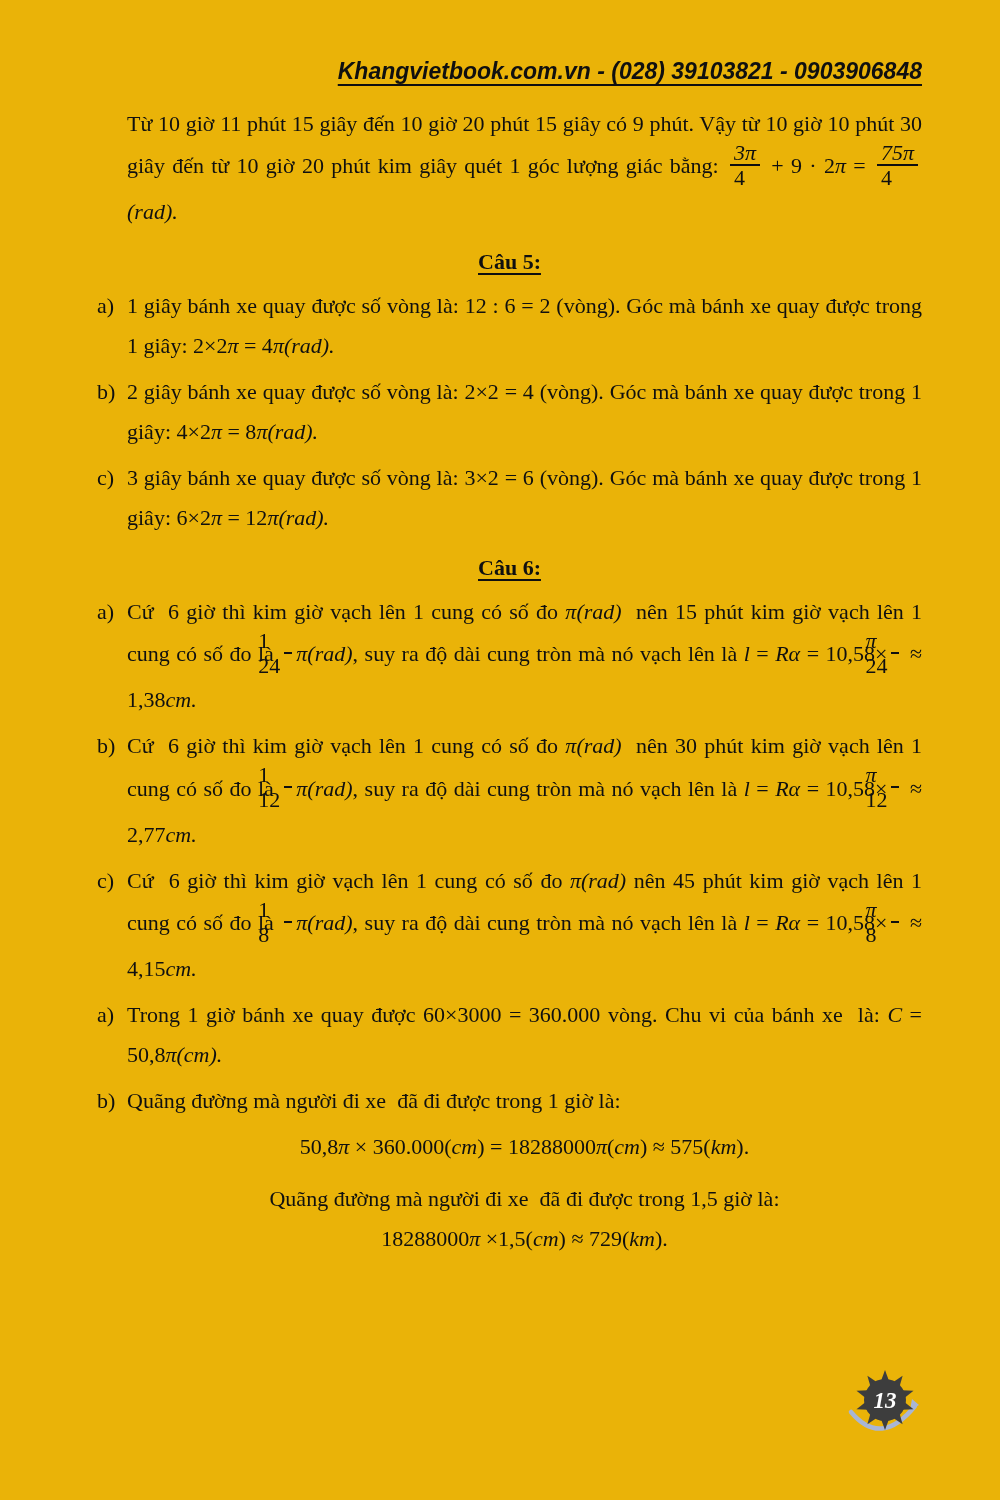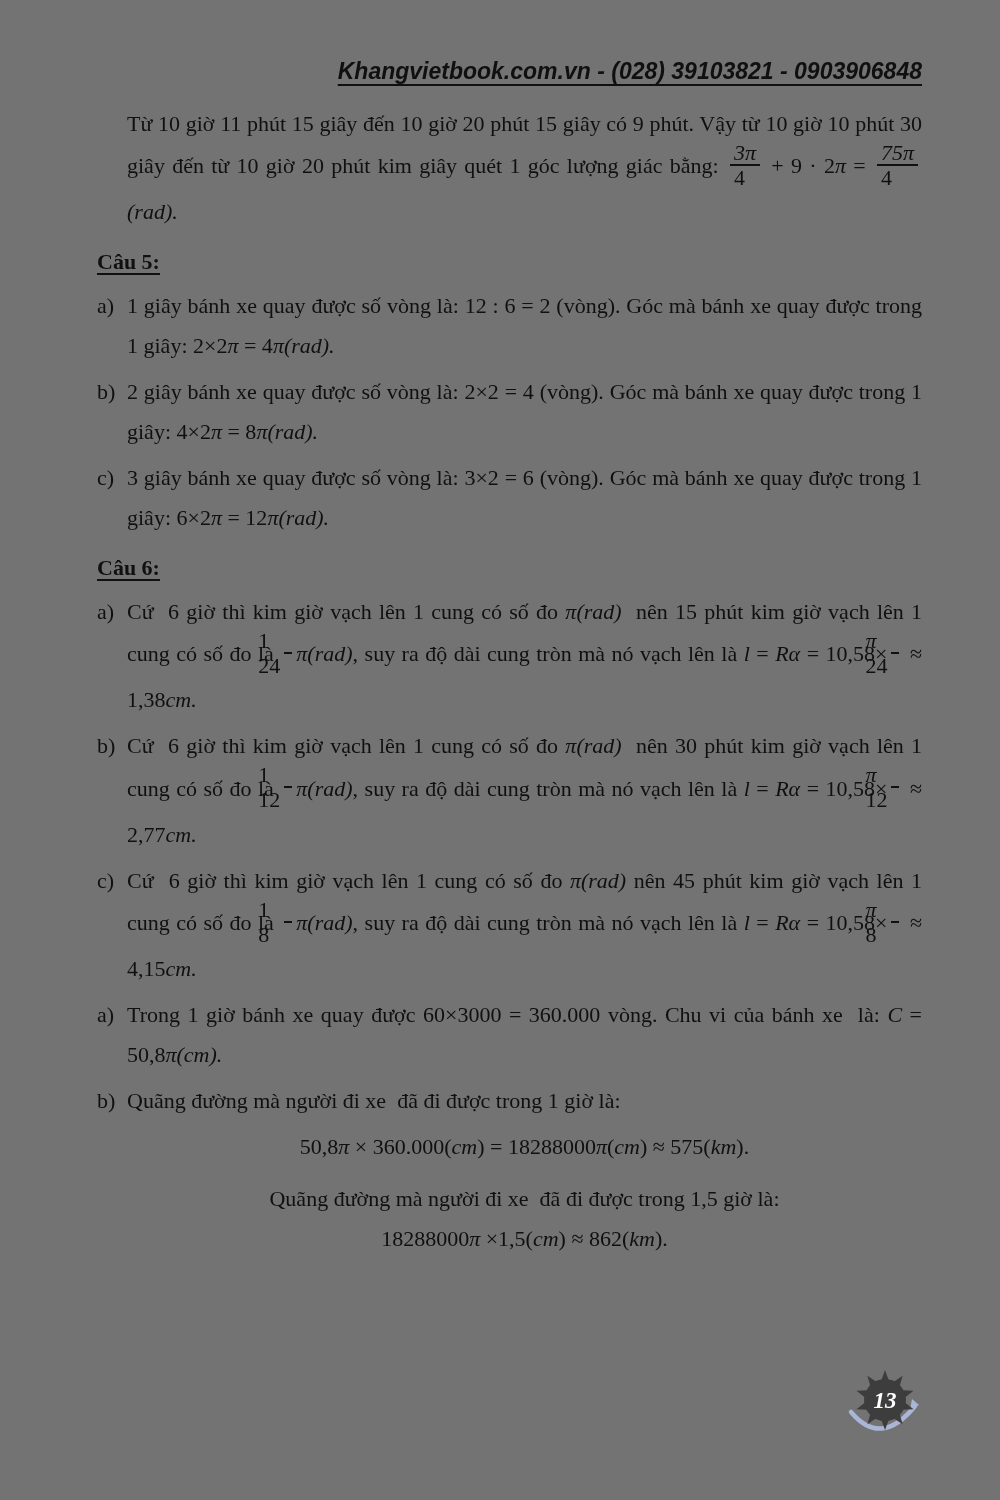--- a/index.html
+++ b/index.html
@@ -1,19 +1,19 @@
 <!DOCTYPE html>
 <html><head>
 <meta charset="utf-8">
 <style>
   html,body{margin:0;padding:0;background:#ffffff;}
   .page{
     position:relative;
     width:1000px;height:1500px;
-    background:#737373;
+    background:#eab308;
     overflow:hidden;
     color:#101010;
     font-family:"Liberation Serif","DejaVu Serif",serif;
   }
   .header{
     position:absolute;
     top:56px;right:78px;left:97px;
     text-align:right;
     font-family:"Liberation Sans","DejaVu Sans",sans-serif;
     font-style:italic;
@@ -32,21 +32,21 @@
     font-size:22px;
     line-height:40px;
     text-align:justify;
   }
   .para{margin:0;}
   .indent30{margin-left:30px;}
   .intro{margin-bottom:10px;}
   .heading{
     font-weight:700;
     margin:10px 0 4px 0;
-    text-align:left;
+    text-align:center;
   }
   .heading .hu{
     text-decoration:underline;
     text-decoration-thickness:2px;
     text-underline-offset:4px;
   }
   .item{
     padding-left:30px;
     text-indent:-30px;
     margin:2px 0 6px 0;
@@ -104,21 +104,21 @@
 
 
     <div class="item"><span class="marker">a)</span><span class="itxt"><span>Trong 1 giờ bánh xe quay được </span><span class="m">60×3000 = 360.000</span><span> vòng. Chu vi của bánh xe&nbsp; là: </span><span class="mi">C</span><span class="m"> = 50,8</span><span class="mi">π(cm).</span></span></div>
 
     <div class="item"><span class="marker">b)</span><span class="itxt"><span>Quãng đường mà người đi xe&nbsp; đã đi được trong 1 giờ là:</span></span></div>
 
     <div class="subline"><span class="m">50,8</span><span class="mi">π</span><span class="m"> × 360.000(</span><span class="mi">cm</span><span class="m">) = 18288000</span><span class="mi">π</span><span class="m">(</span><span class="mi">cm</span><span class="m">) ≈ 575(</span><span class="mi">km</span><span class="m">).</span></div>
 
     <div class="subline gap-top"><span>Quãng đường mà người đi xe&nbsp; đã đi được trong 1,5 giờ là:</span></div>
 
-    <div class="subline"><span class="m">18288000</span><span class="mi">π</span><span class="m"> ×1,5(</span><span class="mi">cm</span><span class="m">) ≈ 862(</span><span class="mi">km</span><span class="m">).</span></div>
+    <div class="subline"><span class="m">18288000</span><span class="mi">π</span><span class="m"> ×1,5(</span><span class="mi">cm</span><span class="m">) ≈ 729(</span><span class="mi">km</span><span class="m">).</span></div>
 
   </div>
 
   <div class="page-badge">
     <svg width="84" height="84" viewBox="0 0 84 84">
       <path d="M 8 44 Q 38 80 72 38" fill="none" stroke-width="4.5" stroke-linecap="round" stroke="#a9b6d5"></path>
       <polygon points="69,31 76,37 67,42" fill="#a9b6d5"></polygon>
       <g fill="#3d3d3d">
         <polygon points="38,13 46,13 42,2" transform="rotate(0 42 32)"></polygon>
         <polygon points="38,13 46,13 42,2" transform="rotate(36 42 32)"></polygon>

